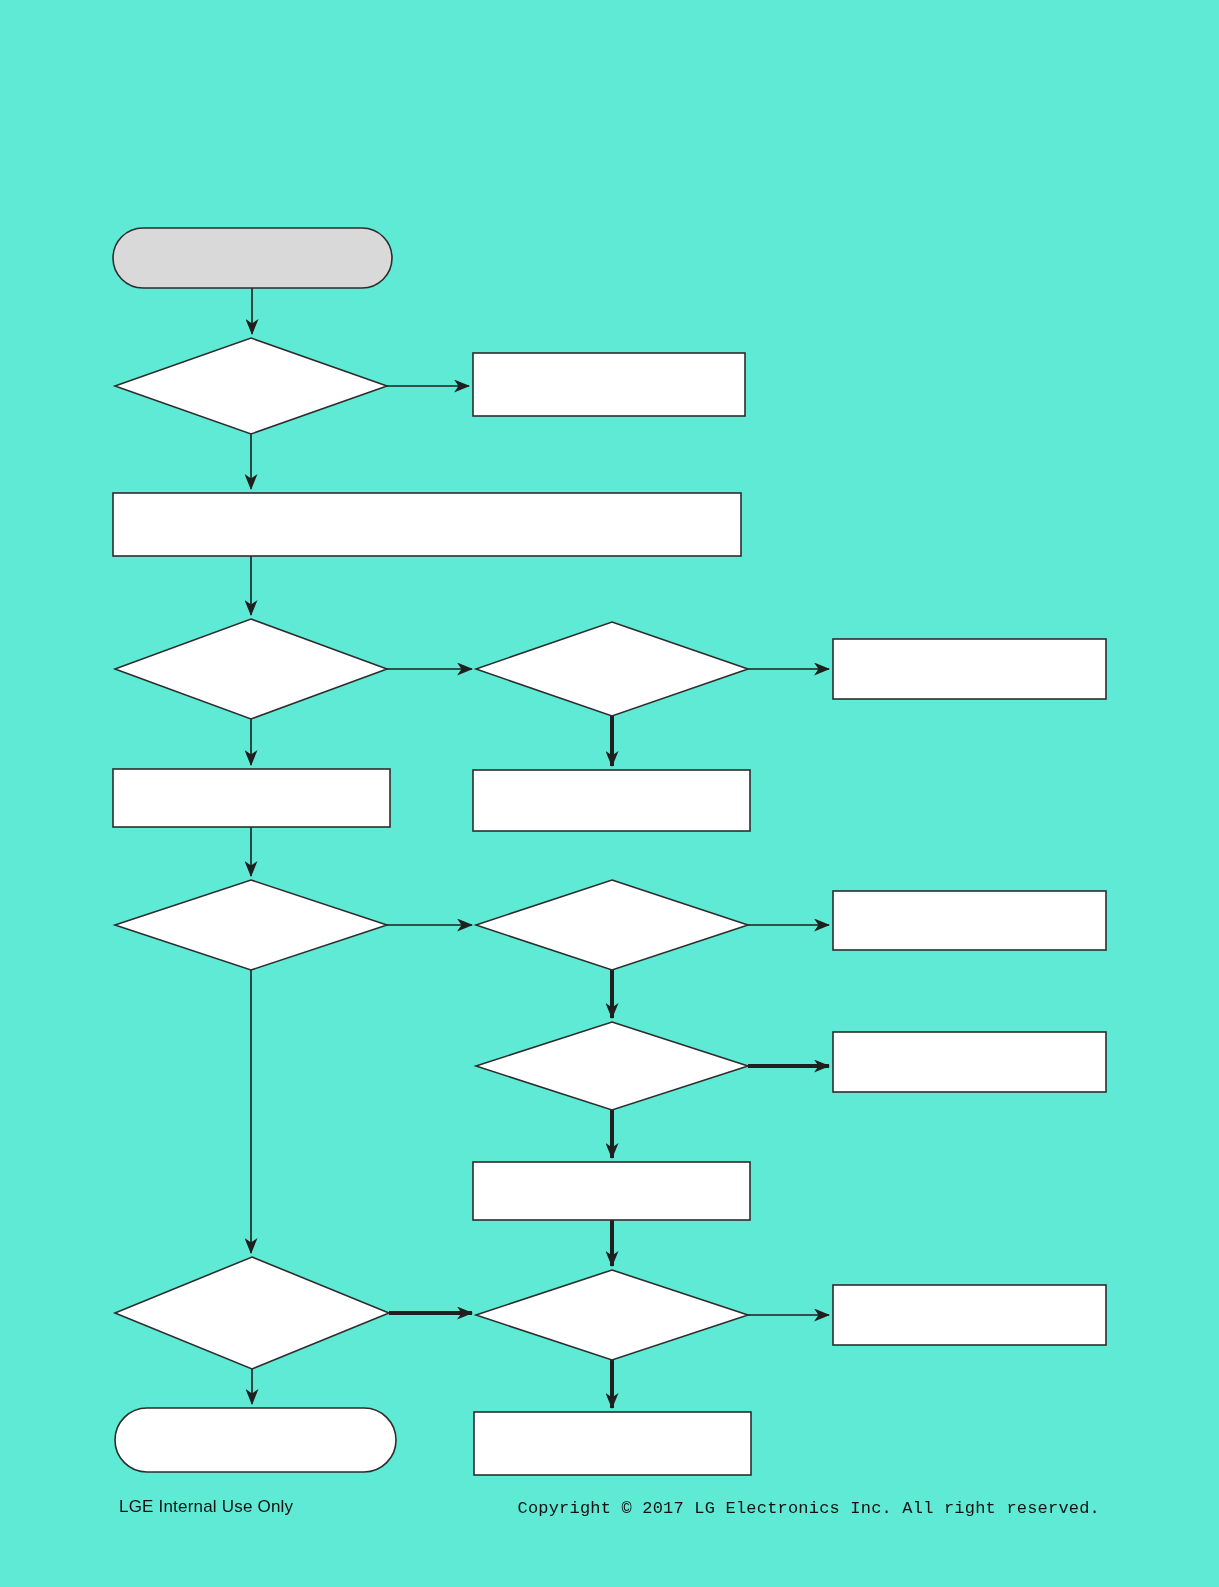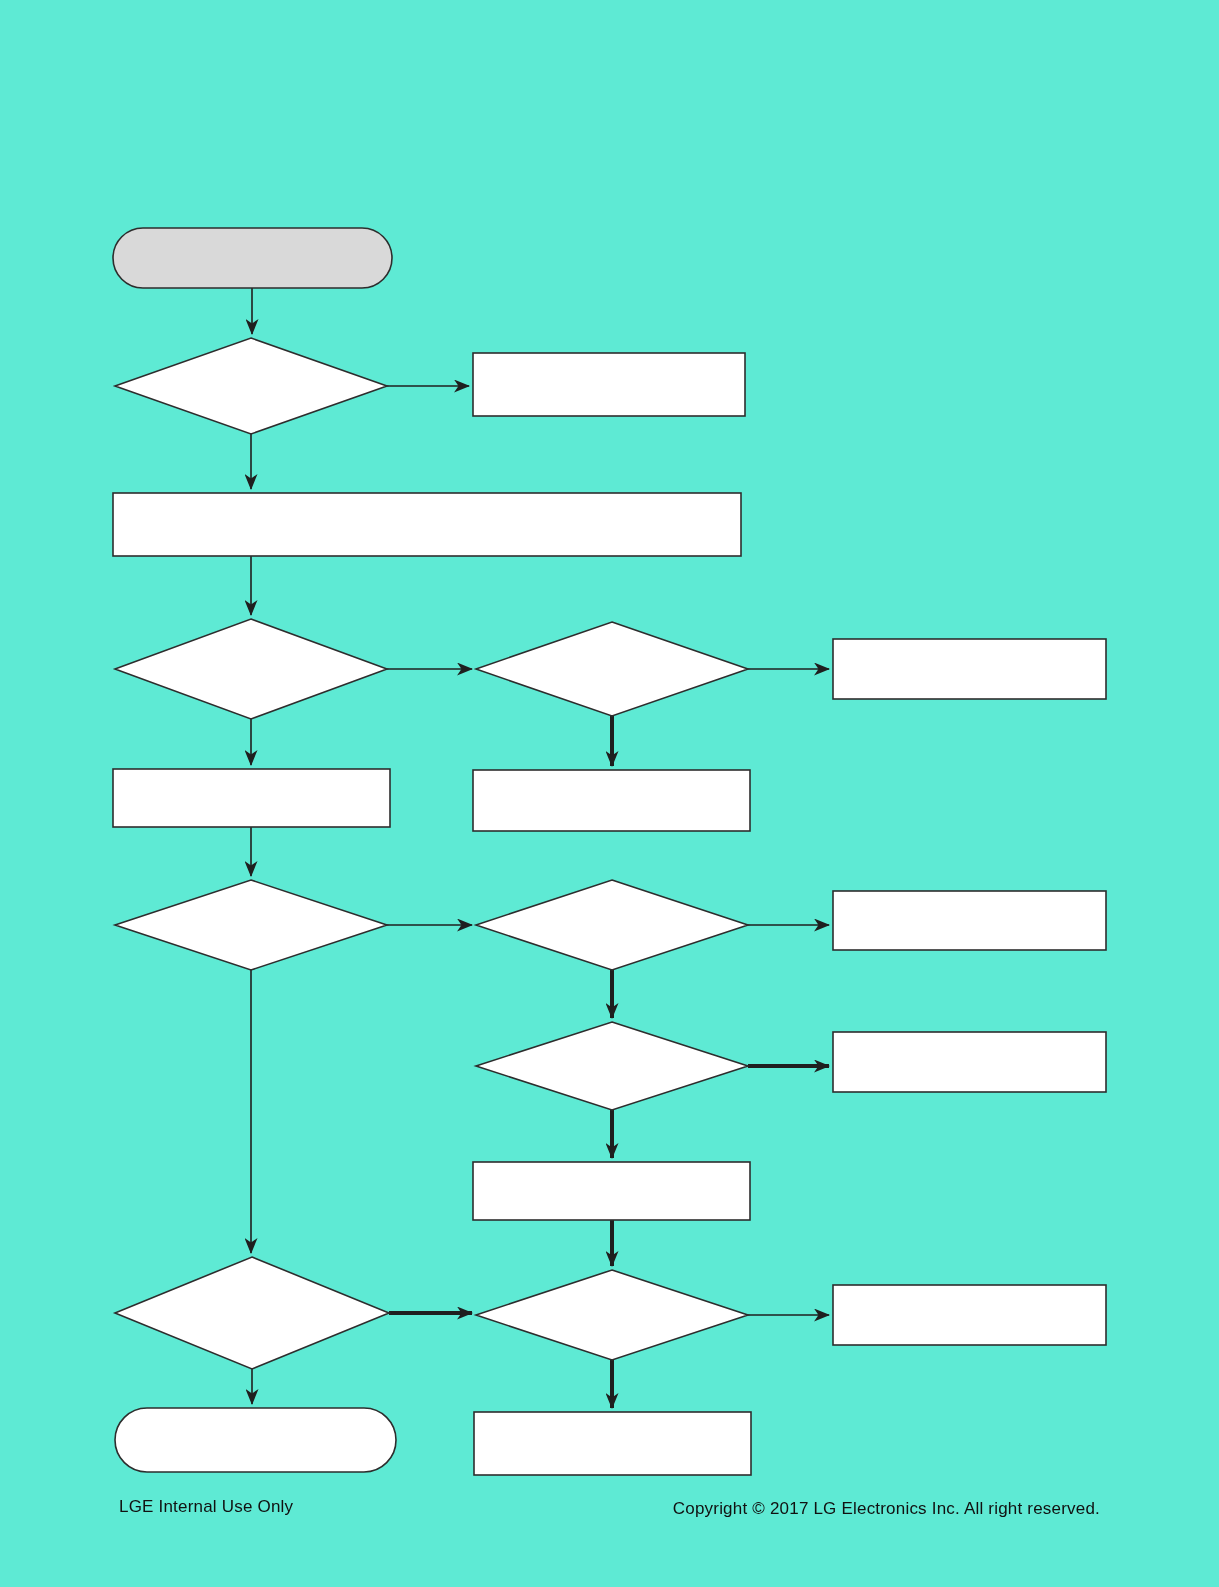--- a/index.html
+++ b/index.html
@@ -32,20 +32,21 @@
   .footer-right {
     position: absolute;
     right: 119px;
     top: 1497px;
     font-size: 17px;
     color: #111111;
     text-align: left;
     line-height: 24px;
     letter-spacing: 0.2px;
     white-space: nowrap;
+    font-family: Liberation Mono, monospace;
   }
 </style>
 </head>
 <body>
 
 <div class="page">
 
   <svg id="flowchart" width="1219" height="1587" viewBox="0 0 1219 1587" xmlns="http://www.w3.org/2000/svg">
     <defs>
       <marker id="arrow" viewBox="0 0 16 13" refX="15" refY="6.5" markerWidth="16" markerHeight="13" markerUnits="userSpaceOnUse" orient="auto">

